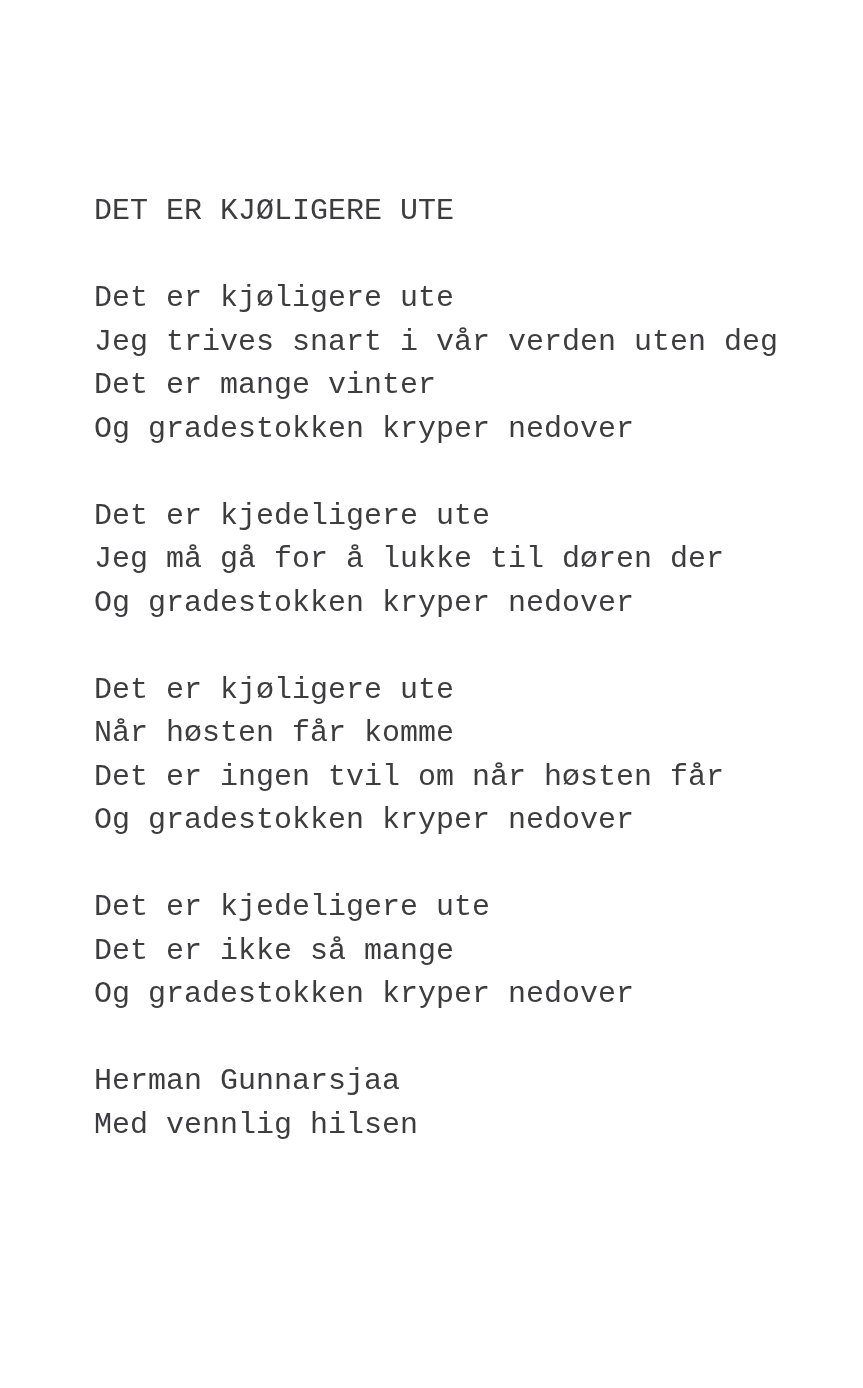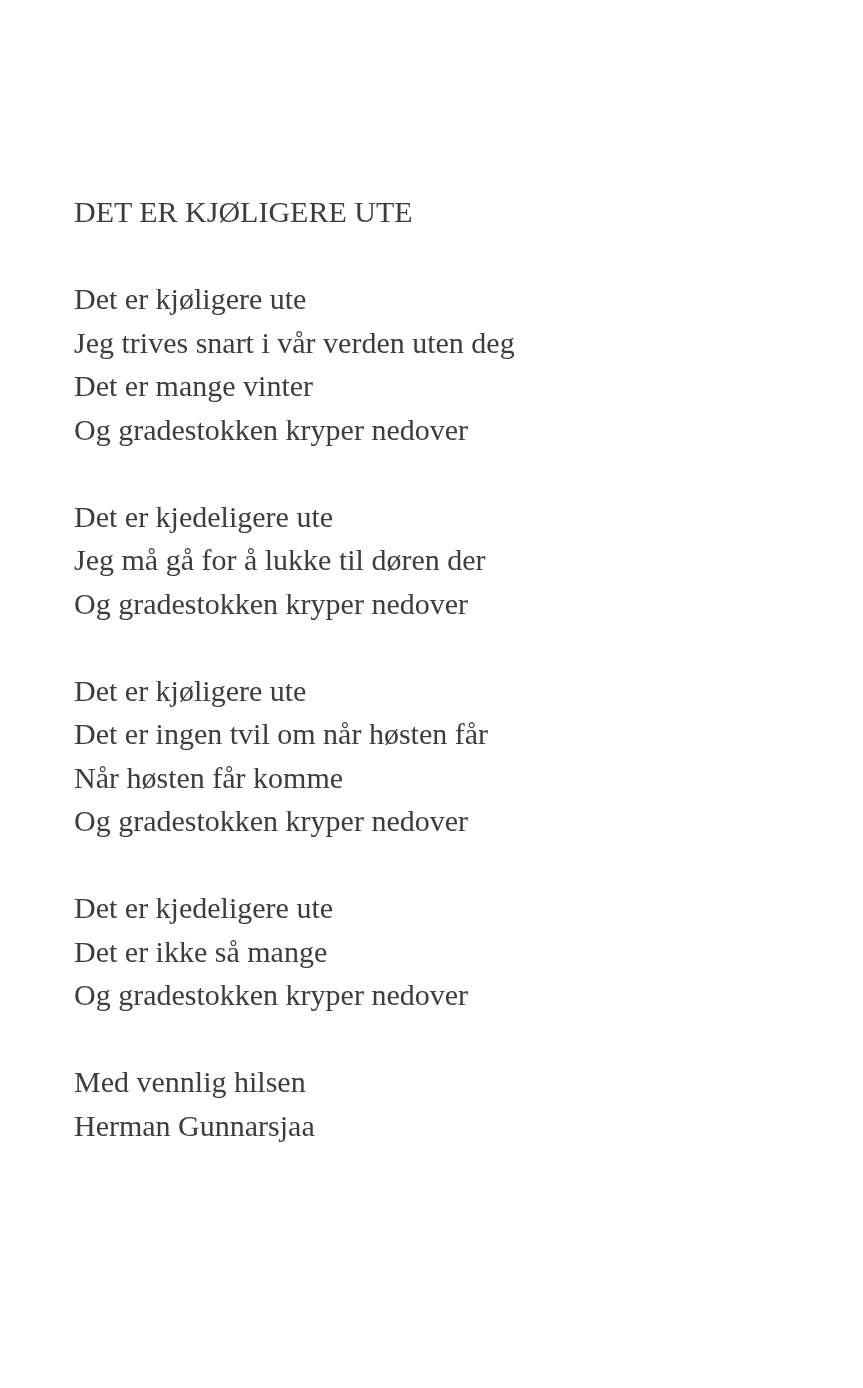--- a/index.html
+++ b/index.html
@@ -7,23 +7,23 @@
     width: 863px;
     height: 1388px;
     background: #ffffff;
     overflow: hidden;
   }
   .page {
     position: relative;
     width: 833px;
     height: 1388px;
     background: #ffffff;
-    font-family: Liberation Serif, serif;
+    font-family: Liberation Mono, monospace;
     color: #3d3d3f;
-    padding: 190px 60px 0 74px;
+    padding: 190px 60px 0 94px;
   }
   .doc-title {
     font-size: 30px;
     line-height: 43.5px;
     font-weight: normal;
     margin-bottom: 43.5px;
     white-space: nowrap;
   }
   .stanza {
     margin-bottom: 43.5px;
@@ -49,29 +49,29 @@
   </div>
 
   <div class="stanza">
     <div class="line">Det er kjedeligere ute</div>
     <div class="line">Jeg må gå for å lukke til døren der</div>
     <div class="line">Og gradestokken kryper nedover</div>
   </div>
 
   <div class="stanza">
     <div class="line">Det er kjøligere ute</div>
+    <div class="line">Når høsten får komme</div>
     <div class="line">Det er ingen tvil om når høsten får</div>
-    <div class="line">Når høsten får komme</div>
     <div class="line">Og gradestokken kryper nedover</div>
   </div>
 
   <div class="stanza">
     <div class="line">Det er kjedeligere ute</div>
     <div class="line">Det er ikke så mange</div>
     <div class="line">Og gradestokken kryper nedover</div>
   </div>
 
   <div class="stanza">
+    <div class="line">Herman Gunnarsjaa</div>
     <div class="line">Med vennlig hilsen</div>
-    <div class="line">Herman Gunnarsjaa</div>
   </div>
 
 </div>
 
 </body></html>

